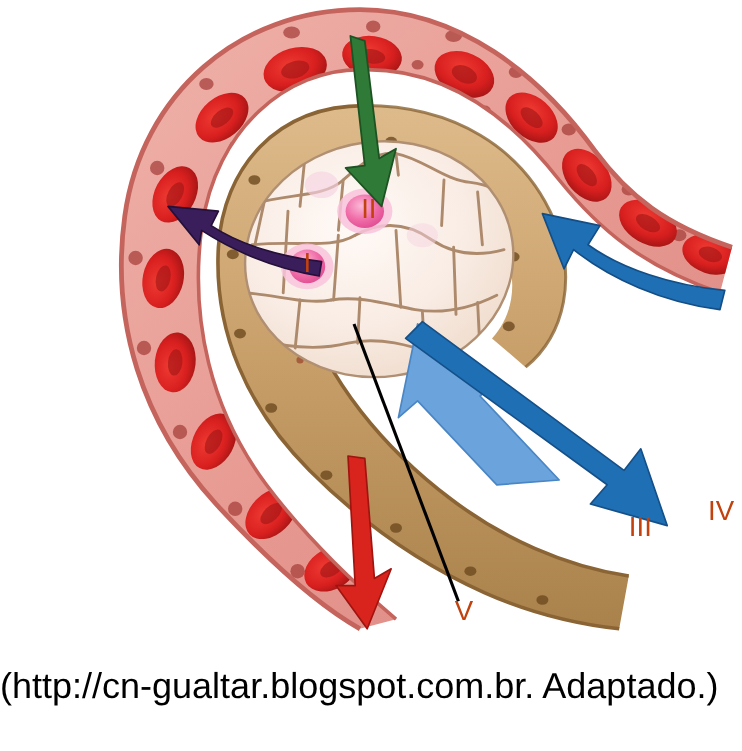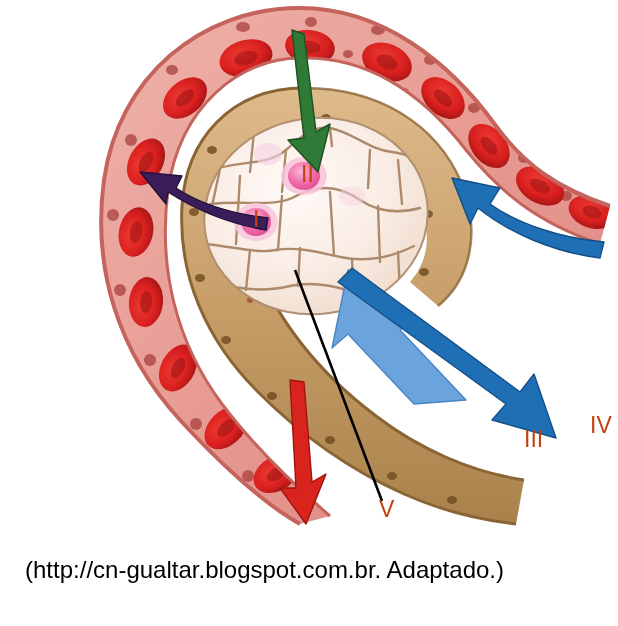--- a/index.html
+++ b/index.html
@@ -43,21 +43,21 @@
   #label-IV     { left: 554px; top: 414px; margin-left: 36px; }
   #label-V      { left: 379px; top: 498px; }
   #source-caption {
     position: absolute;
     left: 0;
     top: 556px;
     width: 504px;
     text-align: right;
     color: #000000;
     font-family: "Liberation Sans", sans-serif;
-    font-size: 24px;
+    font-size: 30px;
     font-weight: 400;
     white-space: nowrap;
     user-select: none;
   }
 </style>
 </head>
 <body>
 
 <div id="figure">
 

